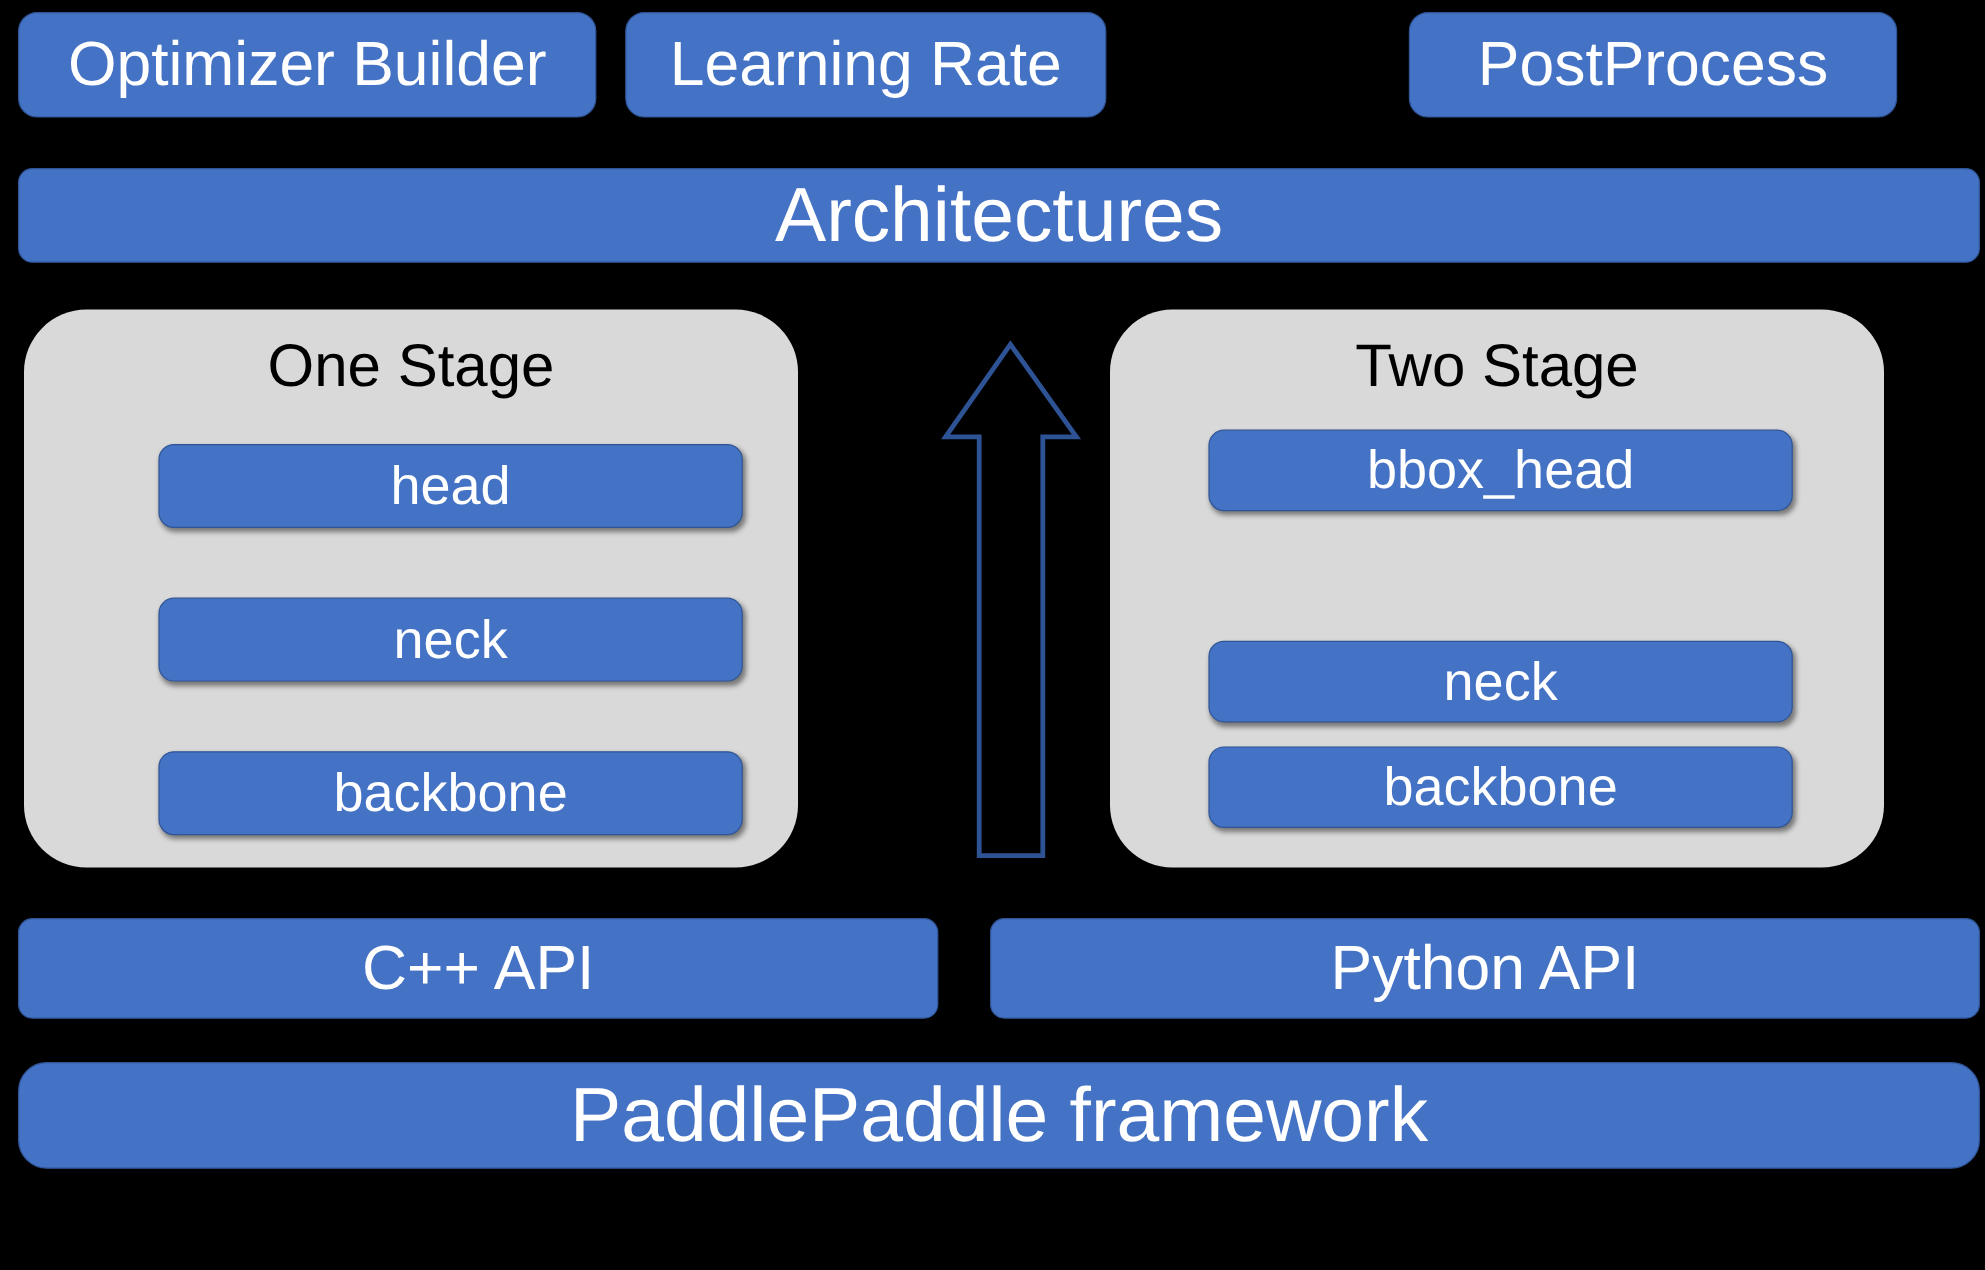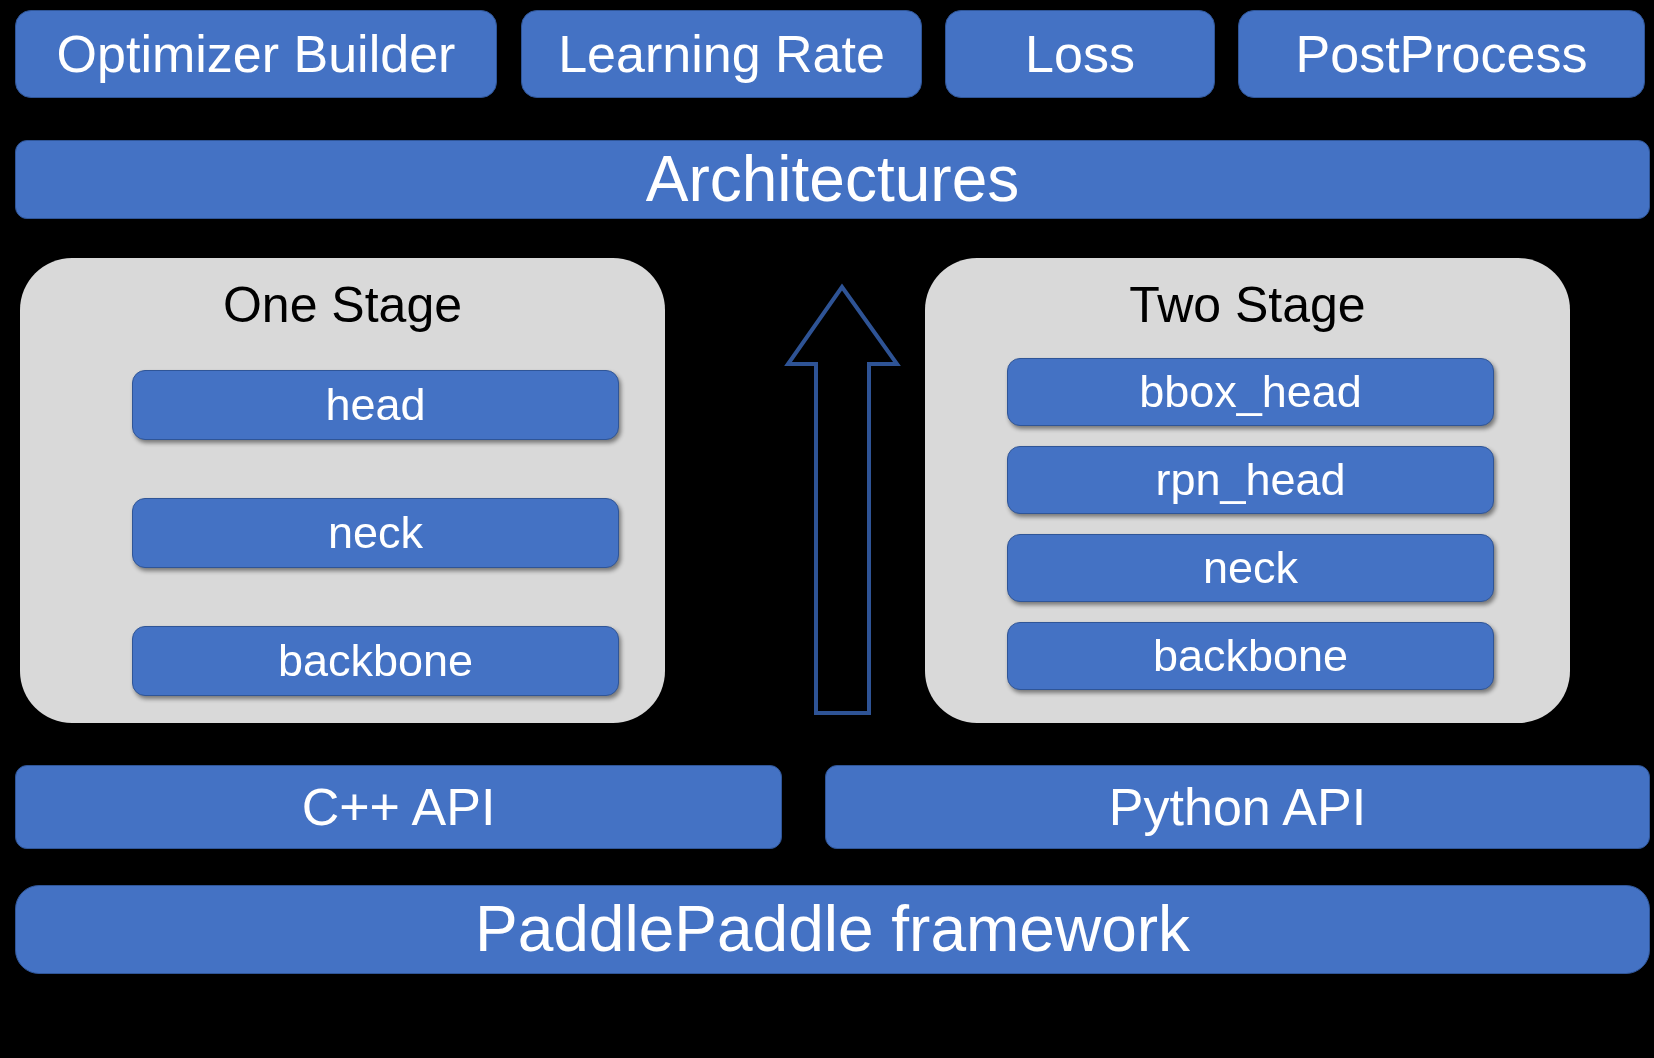--- a/index.html
+++ b/index.html
@@ -36,21 +36,21 @@
   
   .top-row-box {
     top: 10px;
     height: 88px;
     font-size: 52px;
     border-radius: 16px;
   }
   #box-optimizer-builder { left: 15px;   width: 482px; }
   #box-learning-rate     { left: 521px;  width: 401px; }
   #box-loss              { left: 945px;  width: 270px; }
-  #box-postprocess       { left: 1238px; width: 407px; }
+  #box-postprocess       { left: 1174px; width: 407px; }
 
   
   #box-architectures {
     left: 15px;
     top: 140px;
     width: 1635px;
     height: 79px;
     font-size: 64px;
     border-radius: 12px;
   }
@@ -128,21 +128,20 @@
 </style>
 </head>
 <body>
 
 <div id="stage">
 
   <div class="bluebox top-row-box" id="box-optimizer-builder">Optimizer Builder</div>
 
   <div class="bluebox top-row-box" id="box-learning-rate">Learning Rate</div>
 
-  <div class="bluebox top-row-box" id="box-loss">Loss</div>
 
   <div class="bluebox top-row-box" id="box-postprocess">PostProcess</div>
 
   <div class="bluebox" id="box-architectures">Architectures</div>
 
   <div class="stage-panel" id="panel-one-stage">
     <div class="stage-title">One Stage</div>
 
     <div class="bluebox module-box" id="os-head">head</div>
 
@@ -153,21 +152,20 @@
 
   <svg id="up-arrow" viewBox="0 0 145 440">
     <polygon points="72,7 127,84 99,84 99,433 46,433 46,84 18,84" fill="none" stroke="#2E5395" stroke-width="4" stroke-linejoin="miter"></polygon>
   </svg>
 
   <div class="stage-panel" id="panel-two-stage">
     <div class="stage-title">Two Stage</div>
 
     <div class="bluebox module-box" id="ts-bbox-head">bbox_head</div>
 
-    <div class="bluebox module-box" id="ts-rpn-head">rpn_head</div>
 
     <div class="bluebox module-box" id="ts-neck">neck</div>
 
     <div class="bluebox module-box" id="ts-backbone">backbone</div>
   </div>
 
   <div class="bluebox api-box" id="box-cpp-api">C++ API</div>
 
   <div class="bluebox api-box" id="box-python-api">Python API</div>
 

